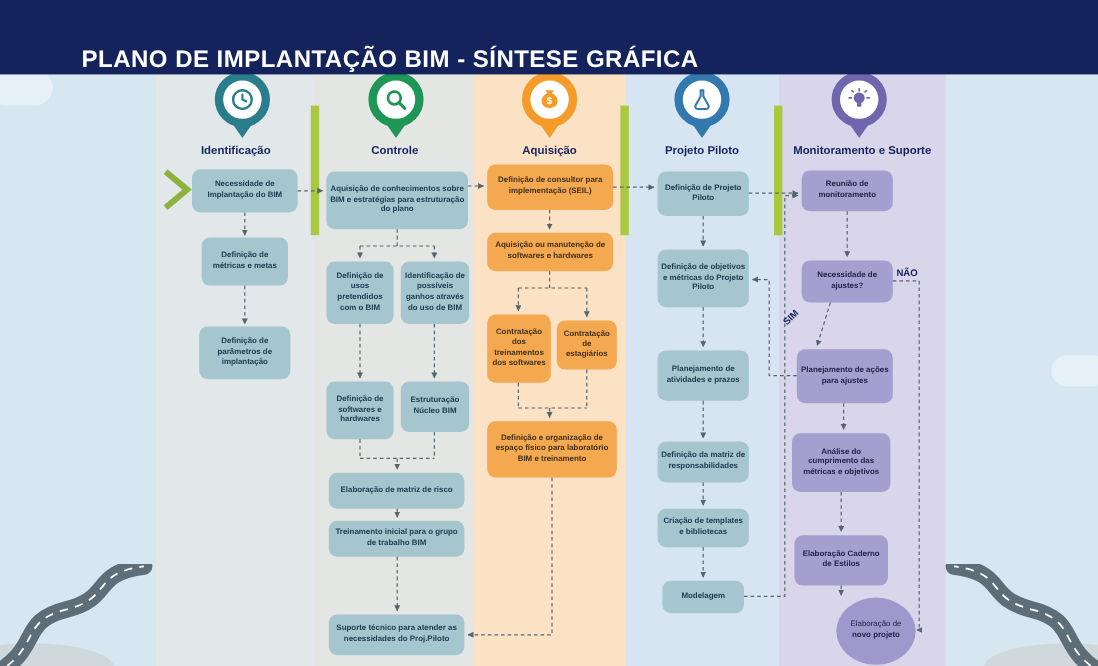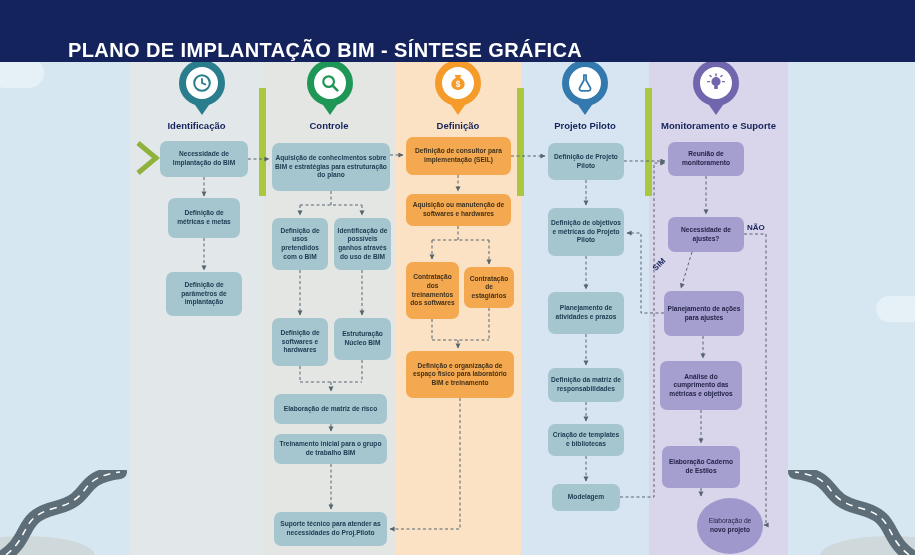--- a/index.html
+++ b/index.html
@@ -104,21 +104,21 @@
         <circle cx="12" cy="10.5" r="5" fill="#6f66ad"></circle>
         <rect x="10" y="15" width="4" height="3.6" rx="1" fill="#6f66ad"></rect>
         <path d="M12 2.2 V4 M4.8 10.5 H3 M21 10.5 H19.2 M6.6 5 L5.4 3.8 M17.4 5 L18.6 3.8" stroke="#6f66ad" stroke-width="1.6" stroke-linecap="round"></path>
       </svg>
     </div>
     <div class="pin-tip" style="border-top-color:#6f66ad"></div>
   </div>
 
   <div class="col-label" style="left:130px;width:133px">Identificação</div>
   <div class="col-label" style="left:263px;width:132px">Controle</div>
-  <div class="col-label" style="left:395px;width:126px">Definição</div>
+  <div class="col-label" style="left:395px;width:126px">Aquisição</div>
   <div class="col-label" style="left:521px;width:128px">Projeto Piloto</div>
   <div class="col-label" style="left:649px;width:139px">Monitoramento e Suporte</div>
 
   <div class="box teal" style="left:160px;top:141px;width:88px;height:36px">Necessidade de Implantação do BIM</div>
   <div class="box teal" style="left:168px;top:198px;width:72px;height:40px">Definição de métricas e metas</div>
   <div class="box teal" style="left:166px;top:272px;width:76px;height:44px">Definição de parâmetros de implantação</div>
 
   <div class="box teal" style="left:272px;top:143px;width:118px;height:48px">Aquisição de conhecimentos sobre BIM e estratégias para estruturação do plano</div>
   <div class="box teal" style="left:272px;top:218px;width:56px;height:52px">Definição de usos pretendidos com o BIM</div>
   <div class="box teal" style="left:334px;top:218px;width:57px;height:52px">Identificação de possíveis ganhos através do uso de BIM</div>

